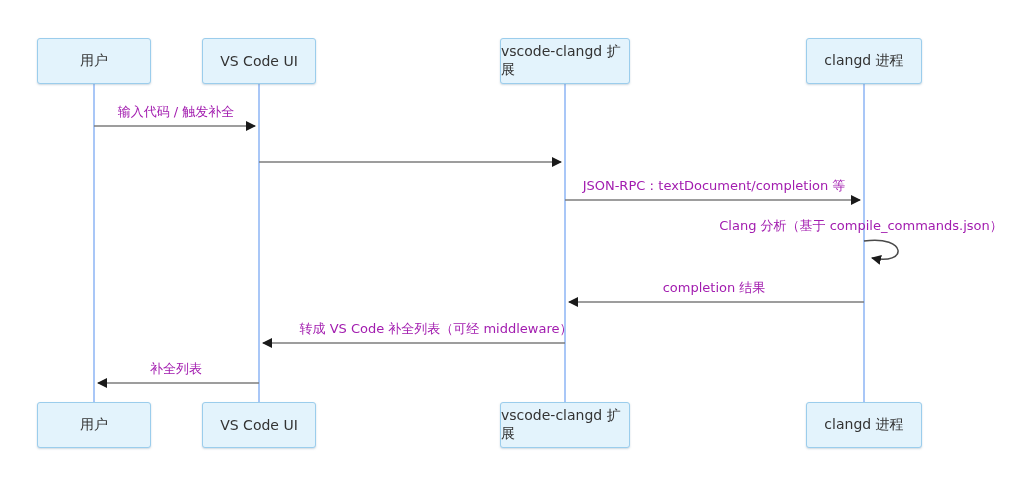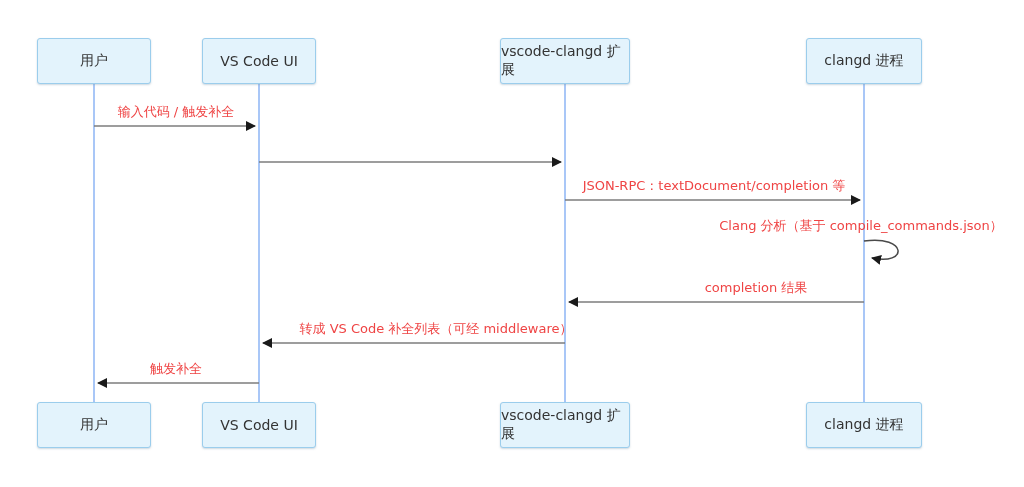--- a/index.html
+++ b/index.html
@@ -32,21 +32,21 @@
     height: 318px;
     width: 2px;
     background: #a9c7f7;
   }
   .msg {
     position: absolute;
     transform: translateX(-50%);
     font-size: 13px;
     line-height: 18px;
     white-space: nowrap;
-    color: #ef4444;
+    color: #a21caf;
   }
   svg.arrows {
     position: absolute;
     left: 0; top: 0;
     width: 1024px; height: 487px;
     pointer-events: none;
   }
   svg.arrows line, svg.arrows path.loop {
     stroke: #7c7c7c;
     stroke-width: 1.5;
@@ -75,23 +75,23 @@
     <line x1="565" y1="200" x2="860" y2="200" marker-end="url(#ah)"></line>
     <path class="loop" d="M 864 241 C 908 235, 908 266, 872 258" marker-end="url(#ah)"></path>
     <line x1="864" y1="302" x2="569" y2="302" marker-end="url(#ah)"></line>
     <line x1="565" y1="343" x2="263" y2="343" marker-end="url(#ah)"></line>
     <line x1="259" y1="383" x2="98" y2="383" marker-end="url(#ah)"></line>
   </svg>
 
   <div class="msg" style="left:176px; top:103px;">输入代码 / 触发补全</div>
   <div class="msg" style="left:861px; top:217px;">Clang 分析（基于 compile_commands.json）</div>
   <div class="msg" style="left:714px; top:177px;">JSON-RPC：textDocument/completion 等</div>
-  <div class="msg" style="left:714px; top:279px;margin-left:42px;">completion 结果</div>
+  <div class="msg" style="left:714px; top:279px;">completion 结果</div>
   <div class="msg" style="left:412px; top:320px;margin-left:24px;">转成 VS Code 补全列表（可经 middleware）</div>
-  <div class="msg" style="left:176px; top:360px;">触发补全</div>
+  <div class="msg" style="left:176px; top:360px;">补全列表</div>
 
   <div class="actor" style="left:37px;  top:38px; width:114px;">用户</div>
   <div class="actor" style="left:202px; top:38px; width:114px;">VS Code UI</div>
   <div class="actor" style="left:500px; top:38px; width:130px;">vscode-clangd 扩展</div>
   <div class="actor" style="left:806px; top:38px; width:116px;">clangd 进程</div>
 
   <div class="actor" style="left:37px;  top:402px; width:114px;">用户</div>
   <div class="actor" style="left:202px; top:402px; width:114px;">VS Code UI</div>
   <div class="actor" style="left:500px; top:402px; width:130px;">vscode-clangd 扩展</div>
   <div class="actor" style="left:806px; top:402px; width:116px;">clangd 进程</div>

